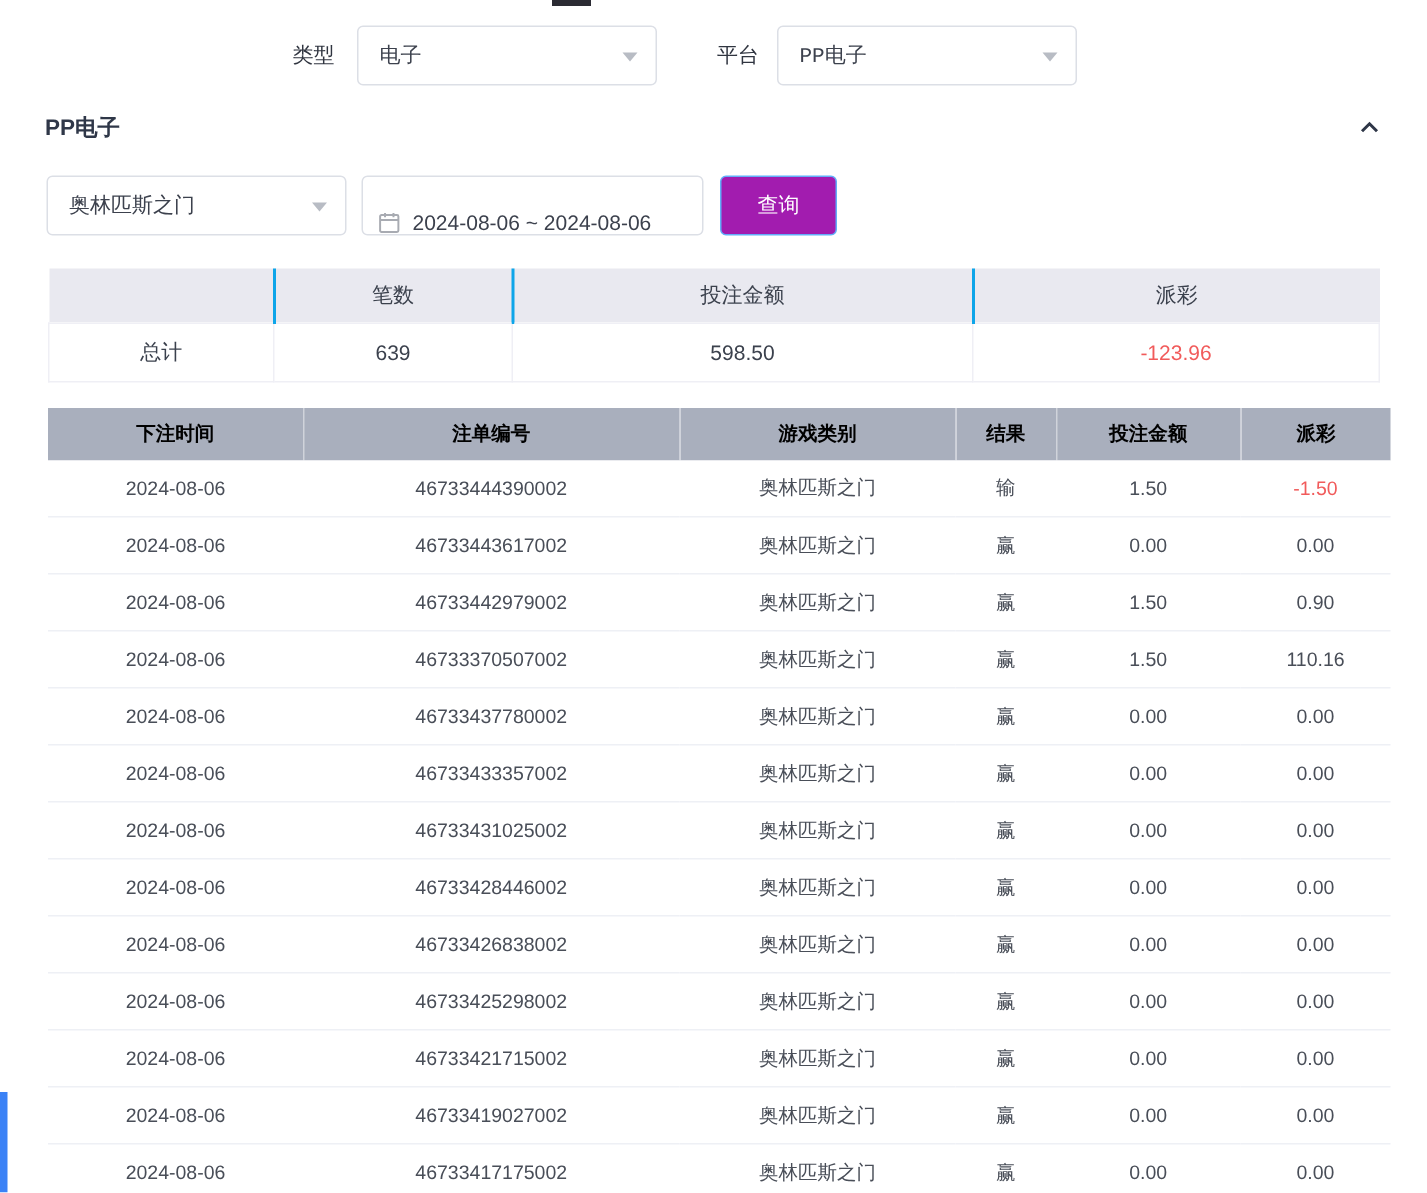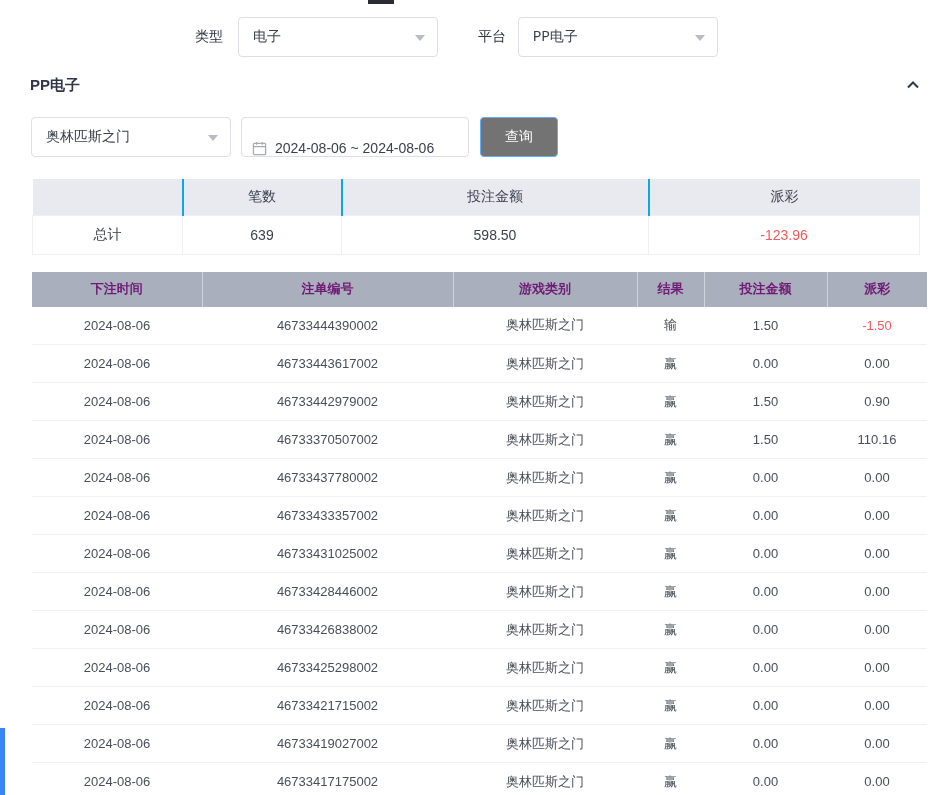--- a/index.html
+++ b/index.html
@@ -37,34 +37,34 @@
     border: 1px solid #dcdfe6; border-radius: 4px; padding: 0 10px; cursor: pointer; }
   .cal-icon { display: inline-flex; margin-right: 8px; }
   .date-text { font-size: 14px; color: #3c414d; white-space: nowrap; }
   .btn-group { display: flex; margin-left: 12px; }
   .qbtn { width: 79px; height: 40px; background: #fff; border: 1px solid #dcdfe6; font-size: 14px;
     color: #c6cad2; cursor: pointer; font-family: inherit; }
   .qbtn + .qbtn { margin-left: -1px; }
   .qbtn.first { border-radius: 4px 0 0 4px; }
   .qbtn.last { border-radius: 0 4px 4px 0; }
   .qbtn.active { color: #409eff; border-color: #c9e2ff; position: relative; z-index: 1; }
-  .query-btn { width: 78px; height: 40px; margin-left: 11px; background: #737373; border: 1px solid #62aef9;
+  .query-btn { width: 78px; height: 40px; margin-left: 11px; background: #a21caf; border: 1px solid #62aef9;
     border-radius: 4px; color: #fff; font-size: 14px; cursor: pointer; font-family: inherit; }
 
   
   .summary-table { border-collapse: collapse; margin: 22px 0 0 32px; table-layout: fixed; width: 887px; }
   .summary-table th { background: #e9e9f0; height: 36px; font-weight: 400; font-size: 14px; color: #3b414d;
     text-align: center; border-right: 2px solid #0ea5e9; }
   .summary-table th:last-child { border-right: none; }
   .summary-table td { background: #fff; height: 39px; text-align: center; font-size: 14px; color: #3b414d;
     border: 1px solid #efeff5; }
 
   
   .bet-table { border-collapse: collapse; table-layout: fixed; width: 895px; margin: 17px 0 0 32px; }
-  .bet-table th { background: #a9afbd; color: #701a75; font-size: 13px; font-weight: 700; height: 35px;
+  .bet-table th { background: #a9afbd; color: #000000; font-size: 13px; font-weight: 700; height: 35px;
     text-align: center; border-right: 1px solid rgba(255,255,255,0.45); }
   .bet-table th:last-child { border-right: none; }
   .bet-table td { height: 38px; text-align: center; font-size: 13px; color: #494e58;
     border-bottom: 1px solid #eef0f5; background: #fff; }
   .neg { color: #f15b5b !important; }
 </style>
 </head>
 <body>
 
 <div class="page">

